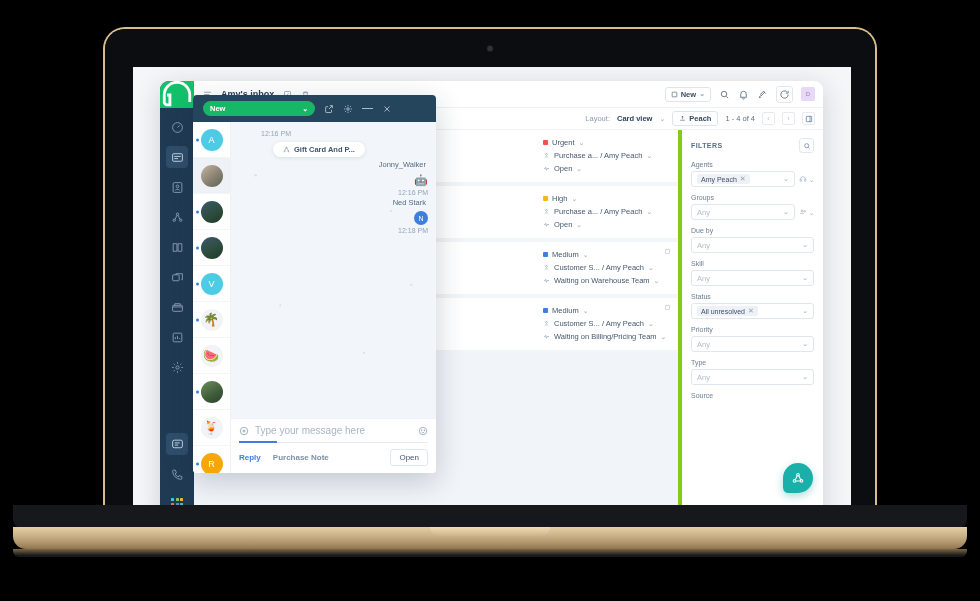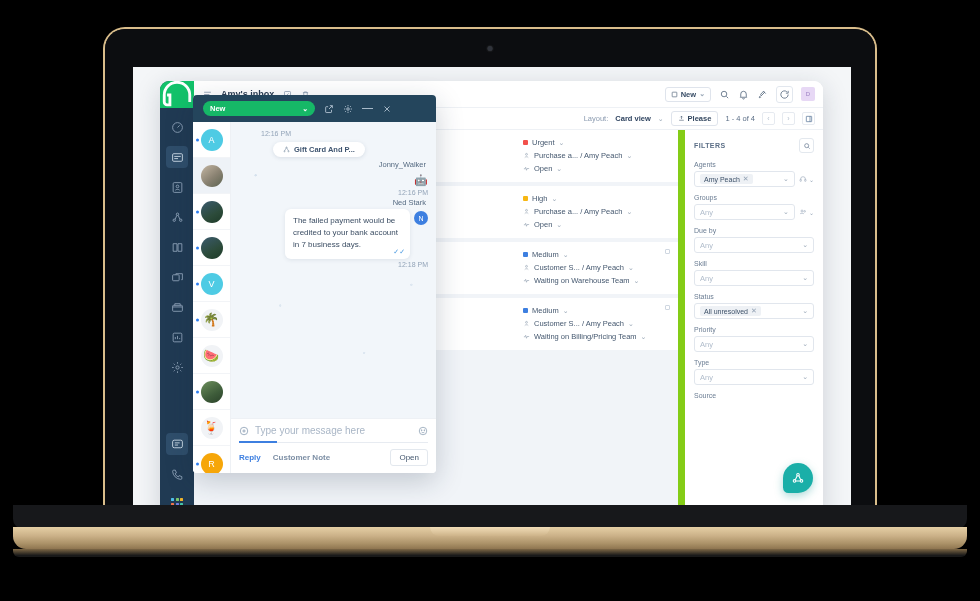--- a/index.html
+++ b/index.html
@@ -158,29 +158,29 @@
   .tcard:first-child { margin-top: 0; }
   .tleft { flex: 1 1 auto; display: flex; flex-direction: column; justify-content: flex-end; min-width:0; }
   .t-due { font-size: 7.5px; color: #9aa8b8; }
   .t-badge {
     position: absolute; left: -2px; top: 4px;
     background: #fff; border-radius: 9px; padding: 2px 8px;
     font-size: 7.5px; color: #3e5269; box-shadow: 0 1px 4px rgba(40,60,90,.14);
   }
   .t-badge b { font-weight: 700; }
   .tright { flex: 0 0 145px; display: flex; flex-direction: column; gap: 4px; padding-top: 1px; }
-  .trow { display: flex; align-items: center; gap: 4px; font-size: 7.5px; color: #45586f; }
+  .trow { display: flex; align-items: center; gap: 4px; font-size: 7.5px; color: #45586f; margin-left: 20px; }
   .pdot { width: 5px; height: 5px; border-radius: 1px; flex: 0 0 5px; }
   .trow svg { width: 7px; height: 7px; color: #7e8fa3; flex: 0 0 7px; }
   .caret { color: #9aa8b8; font-size: 7px; }
   .tmark { position: absolute; right: 8px; top: 7px; width: 5px; height: 5px; border: 1px solid #cfd7e1; border-radius: 1px; }
 
   
   .filters {
-    flex: 0 0 145px; background: #fff; border-left: 7px solid #84cc16;
+    flex: 0 0 145px; background: #fff; border-left: 4px solid #84cc16;
     padding: 8px 9px; overflow: hidden; position: relative;
   }
   .f-head { display: flex; align-items: center; margin-bottom: 8px; }
   .f-title { font-size: 7px; font-weight: 700; letter-spacing: .4px; color: #5b6e86; }
   .f-search {
     margin-left: auto; width: 15px; height: 15px; border: 1px solid #e3e8ee;
     border-radius: 3px; display: flex; align-items: center; justify-content: center;
     color: #5c7089;
   }
   .f-search svg { width: 8px; height: 8px; }
@@ -506,21 +506,21 @@
 
           <div class="subbar">
             <div class="sb-right">
               <span class="layout-lbl">Layout:</span>
               <span class="layout-val">Card view</span>
               <span class="caret">⌄</span>
               <div class="exportbtn">
                 <svg viewBox="0 0 24 24" fill="none" stroke="currentColor" stroke-width="1.8">
                     <path d="M12 4v10M8 8l4-4 4 4M4 18h16"></path>
                   </svg>
-                <span>Please</span>
+                <span>Peach</span>
               </div>
               <span class="pagecount">1 - 4 of 4</span>
               <span class="pgbtn">‹</span>
               <span class="pgbtn">›</span>
               <span class="pgbtn sq">
                 <svg viewBox="0 0 24 24" width="8" height="8" fill="none" stroke="currentColor" stroke-width="2">
                     <rect x="4" y="4" width="16" height="16" rx="1"></rect>
                     <path d="M15 4v16"></path>
                   </svg>
               </span>
@@ -851,24 +851,20 @@
 
               <div class="sender">Jonny_Walker</div>
               <div class="bubble-row">
                 <span class="msg-av robot">🤖</span>
               </div>
               <div class="tstamp right">12:16 PM</div>
 
 
               <div class="sender">Ned Stark</div>
               <div class="bubble-row">
-                <div class="bubble">
-                  <span>The failed payment would be credited to your bank account in 7 business days.</span>
-                  <span class="tick">✓✓</span>
-                </div>
                 <span class="msg-av" style="background:#3d7fe0">N</span>
               </div>
               <div class="tstamp right">12:18 PM</div>
             </div>
 
             <div class="composer">
               <div class="comp-input">
                 <span class="plus">
                   <svg viewBox="0 0 24 24" fill="none" stroke="currentColor" stroke-width="1.7">
                       <circle cx="12" cy="12" r="9"></circle>
@@ -880,21 +876,21 @@
                   <svg viewBox="0 0 24 24" fill="none" stroke="currentColor" stroke-width="1.7">
                       <circle cx="12" cy="12" r="9"></circle>
                       <path d="M8.5 14.5c1.8 2 5.2 2 7 0"></path>
                       <circle cx="9" cy="10" r=".9" fill="currentColor"></circle>
                       <circle cx="15" cy="10" r=".9" fill="currentColor"></circle>
                     </svg>
                 </span>
               </div>
               <div class="comp-actions">
                 <span class="tab on">Reply</span>
-                <span class="tab">Customer Note</span>
+                <span class="tab">Purchase Note</span>
                 <span class="sendbtn">Open</span>
               </div>
             </div>
 
           </div>
         </div>
       </div>
 
     </div>
   </div>

